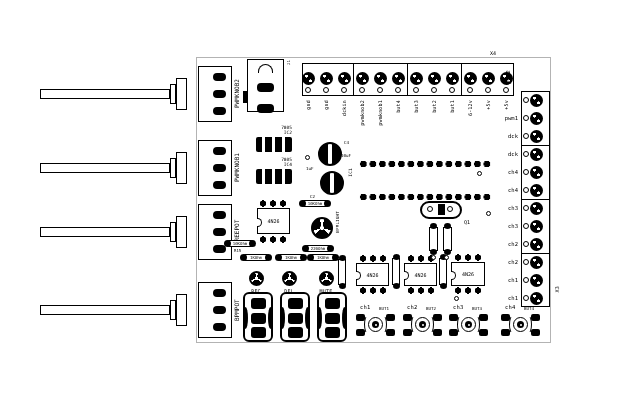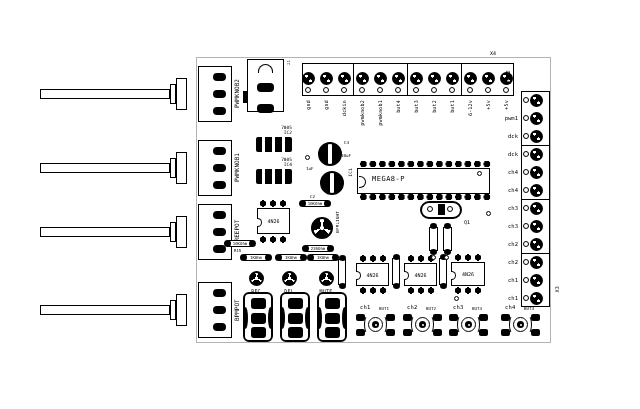--- a/index.html
+++ b/index.html
@@ -133,23 +133,20 @@
   <div class="divV" style="left:461px;top:64px;height:31px"></div>
 
   <div class="outline" style="left:521px;top:91px;width:29px;height:216px"></div>
   <div class="divH" style="left:522px;top:145px;width:27px"></div>
   <div class="divH" style="left:522px;top:199px;width:27px"></div>
   <div class="divH" style="left:522px;top:253px;width:27px"></div>
   <div class="vlab" style="left:554px;top:286px">X3</div>
 
   <div class="vlab" style="left:348px;top:168px;font-size:4.5px">IC1</div>
   <div class="p14" style="left:359px;top:160px"></div>
-  <div class="mega" style="left:357px;top:168px;width:133px;height:26px">
-    <div class="megat">MEGA8-P</div>
-  </div>
   <div class="p14" style="left:359px;top:193px"></div>
   <div class="hole5" style="left:477px;top:171px"></div>
 
   <div class="xtal" style="left:420px;top:201px"></div>
   <div class="hole6" style="left:427px;top:206px"></div>
   <div class="hole6" style="left:447px;top:206px"></div>
   <div class="blk" style="left:438px;top:204px;width:7px;height:11px"></div>
   <div class="hlab" style="left:464px;top:219px">Q1</div>
 
   <div class="cap" style="left:318px;top:142px"></div>

